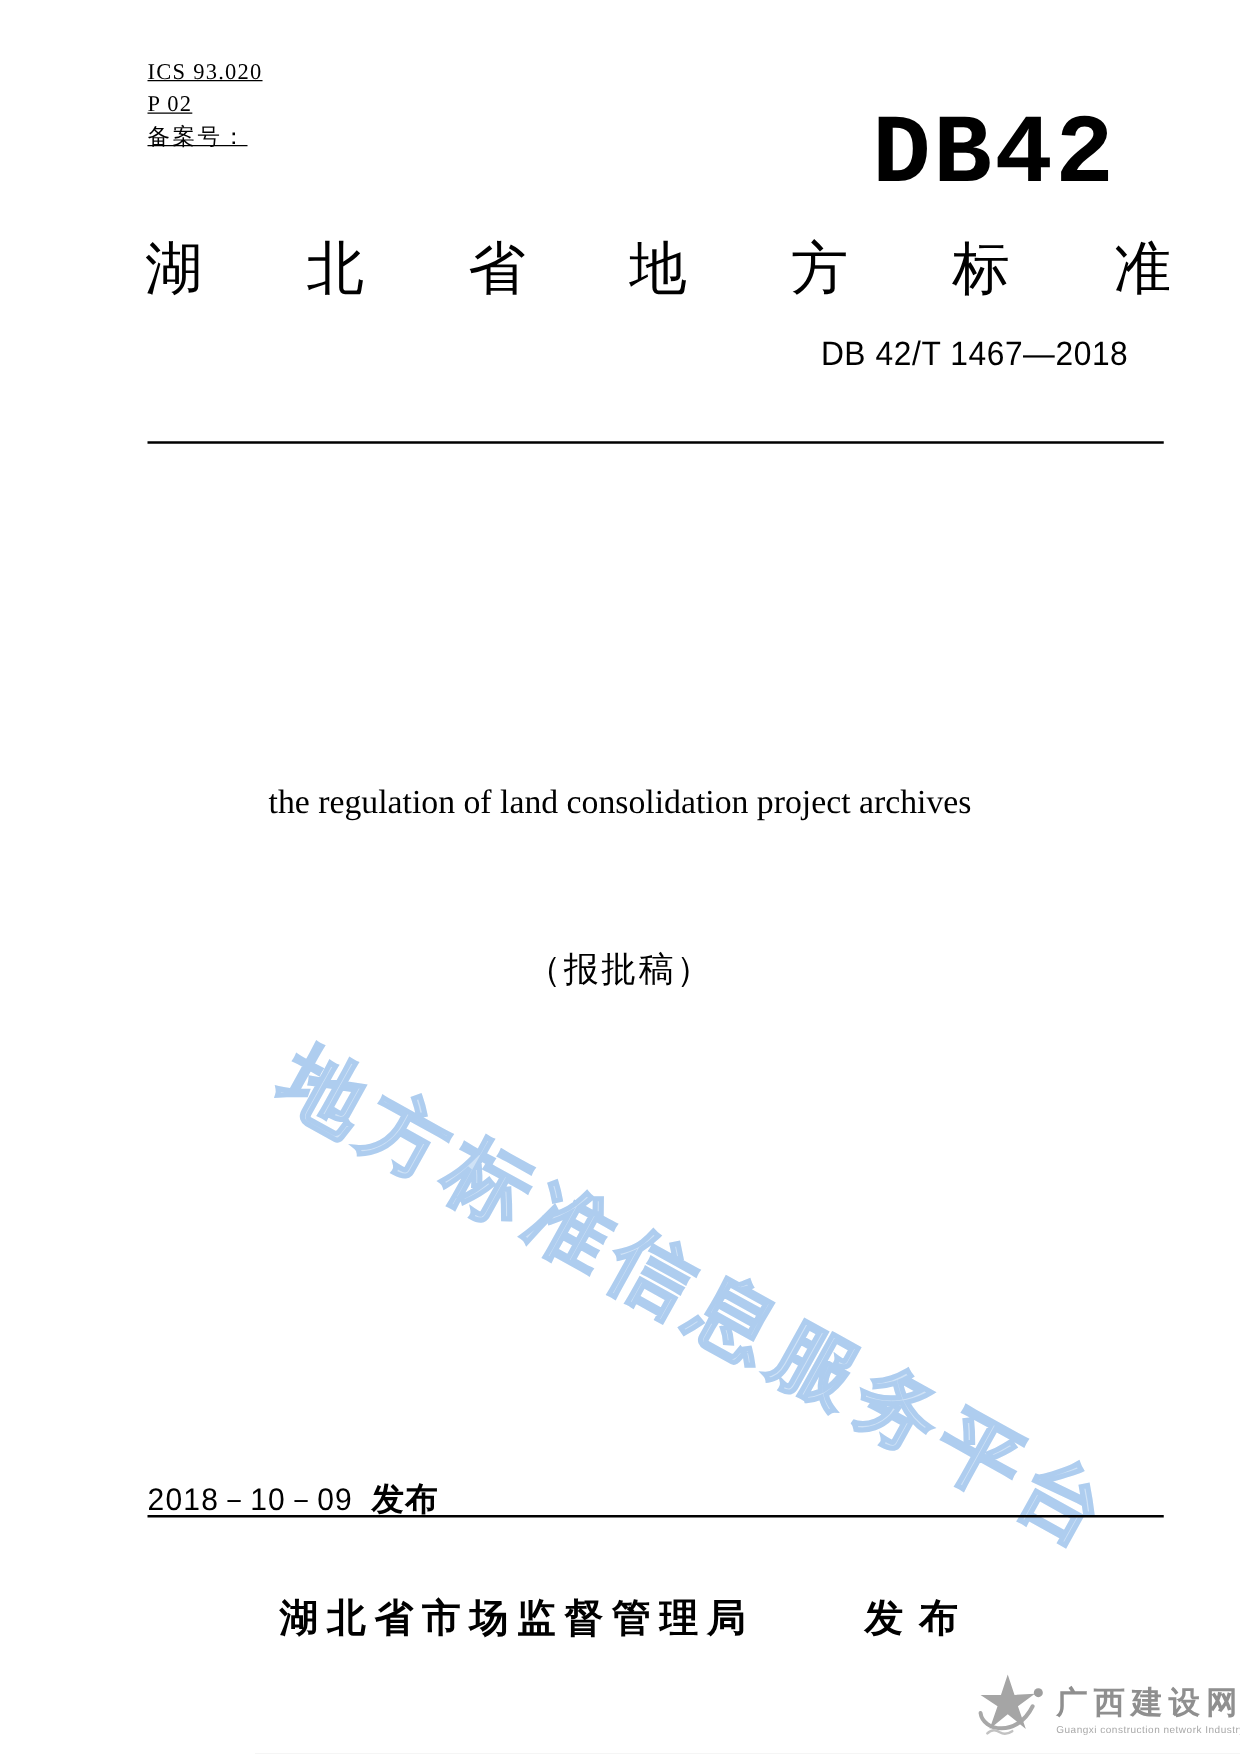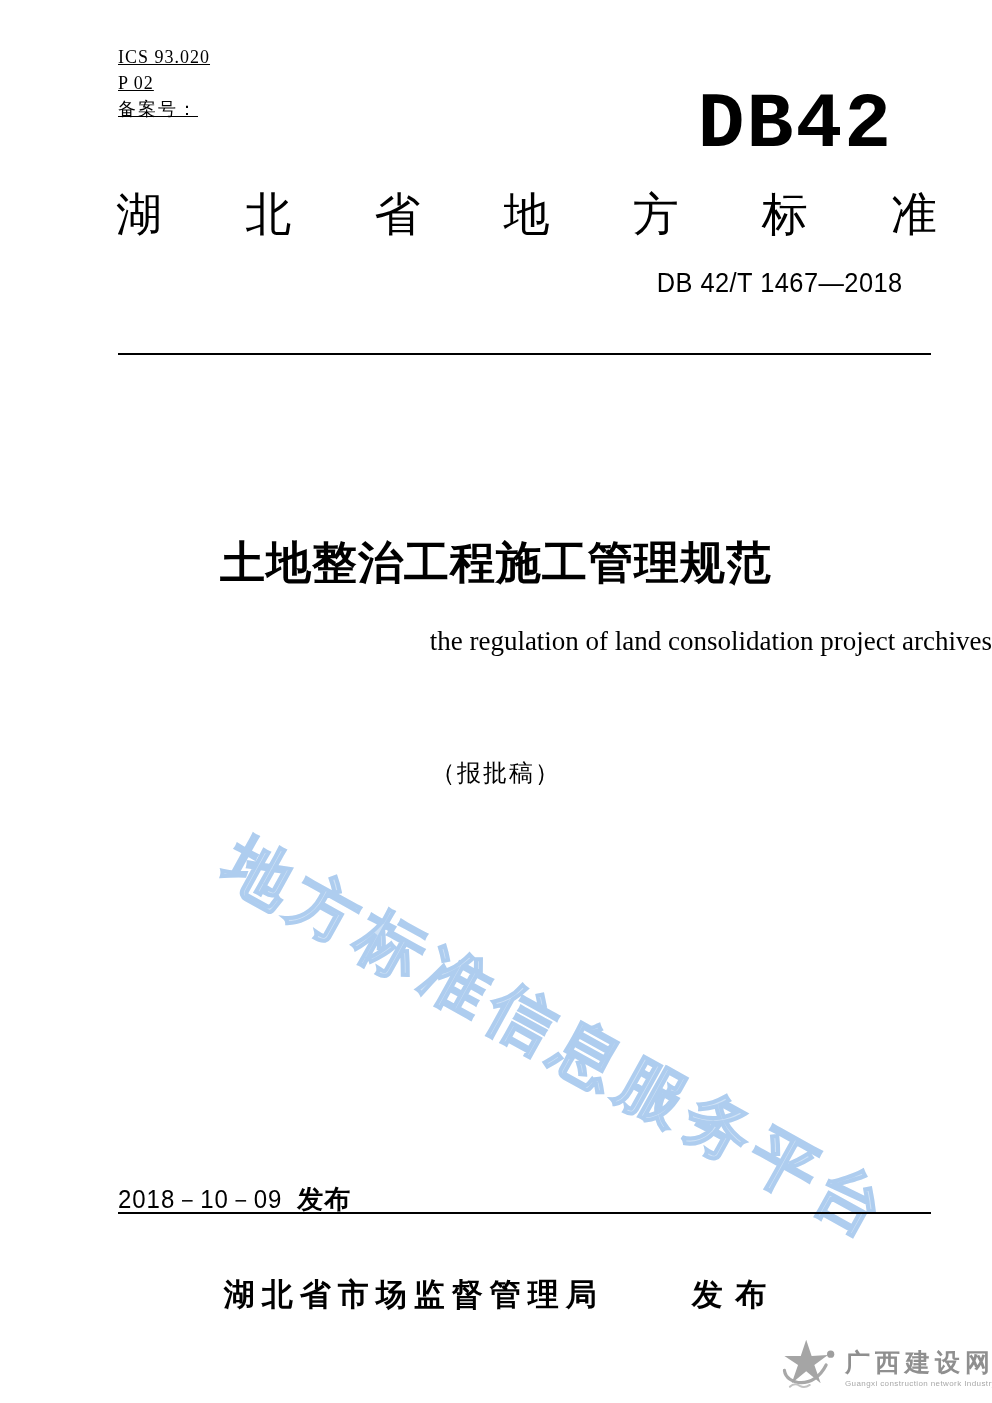--- a/index.html
+++ b/index.html
@@ -38,25 +38,25 @@
   .rule-top { top:353px; }
   .rule-bottom { top:1212px; }
 
   
   .doc-title {
     position:absolute; left:0; top:536px; width:100%;
     text-align:center; font-size:45px; font-weight:bold; letter-spacing:1px; line-height:1.2;
   }
   .doc-title-en {
     position:absolute; left:0; top:626px; width:100%;
-    text-align:right; font-family:"Liberation Serif",serif; font-size:27px;
+    text-align:center; font-family:"Liberation Serif",serif; font-size:27px;
   }
   .draft-note {
     position:absolute; left:0; top:757px; width:100%;
-    text-align:center; font-family:"Liberation Serif",serif; font-size:24px; letter-spacing:2px;
+    text-align:center; font-family:"Liberation Serif",serif; font-size:28px; letter-spacing:2px;
   }
 
   
   .watermark {
     position:absolute; left:252px; top:818px;
     transform:rotate(29deg); transform-origin:0 0;
     font-size:66px; letter-spacing:9px; font-weight:bold; white-space:nowrap;
     color:#cfe2f6;
     -webkit-text-stroke:2px #aecdef;
     text-shadow:2px 2px 2px rgba(255,255,255,0.9);
@@ -112,21 +112,20 @@
     <span>地</span>
     <span>方</span>
     <span>标</span>
     <span>准</span>
   </div>
 
   <div class="std-number">DB 42/T 1467—2018</div>
 
   <div class="rule rule-top"></div>
 
-  <div class="doc-title">土地整治工程施工管理规范</div>
   <div class="doc-title-en">the regulation of land consolidation project archives</div>
   <div class="draft-note">（报批稿）</div>
 
   <div class="watermark">地方标准信息服务平台</div>
 
   <div class="footer-dates">
     <div class="date-group">
       <span class="date-num">2018－10－09</span>
       <span class="date-label">发布</span>
     </div>

